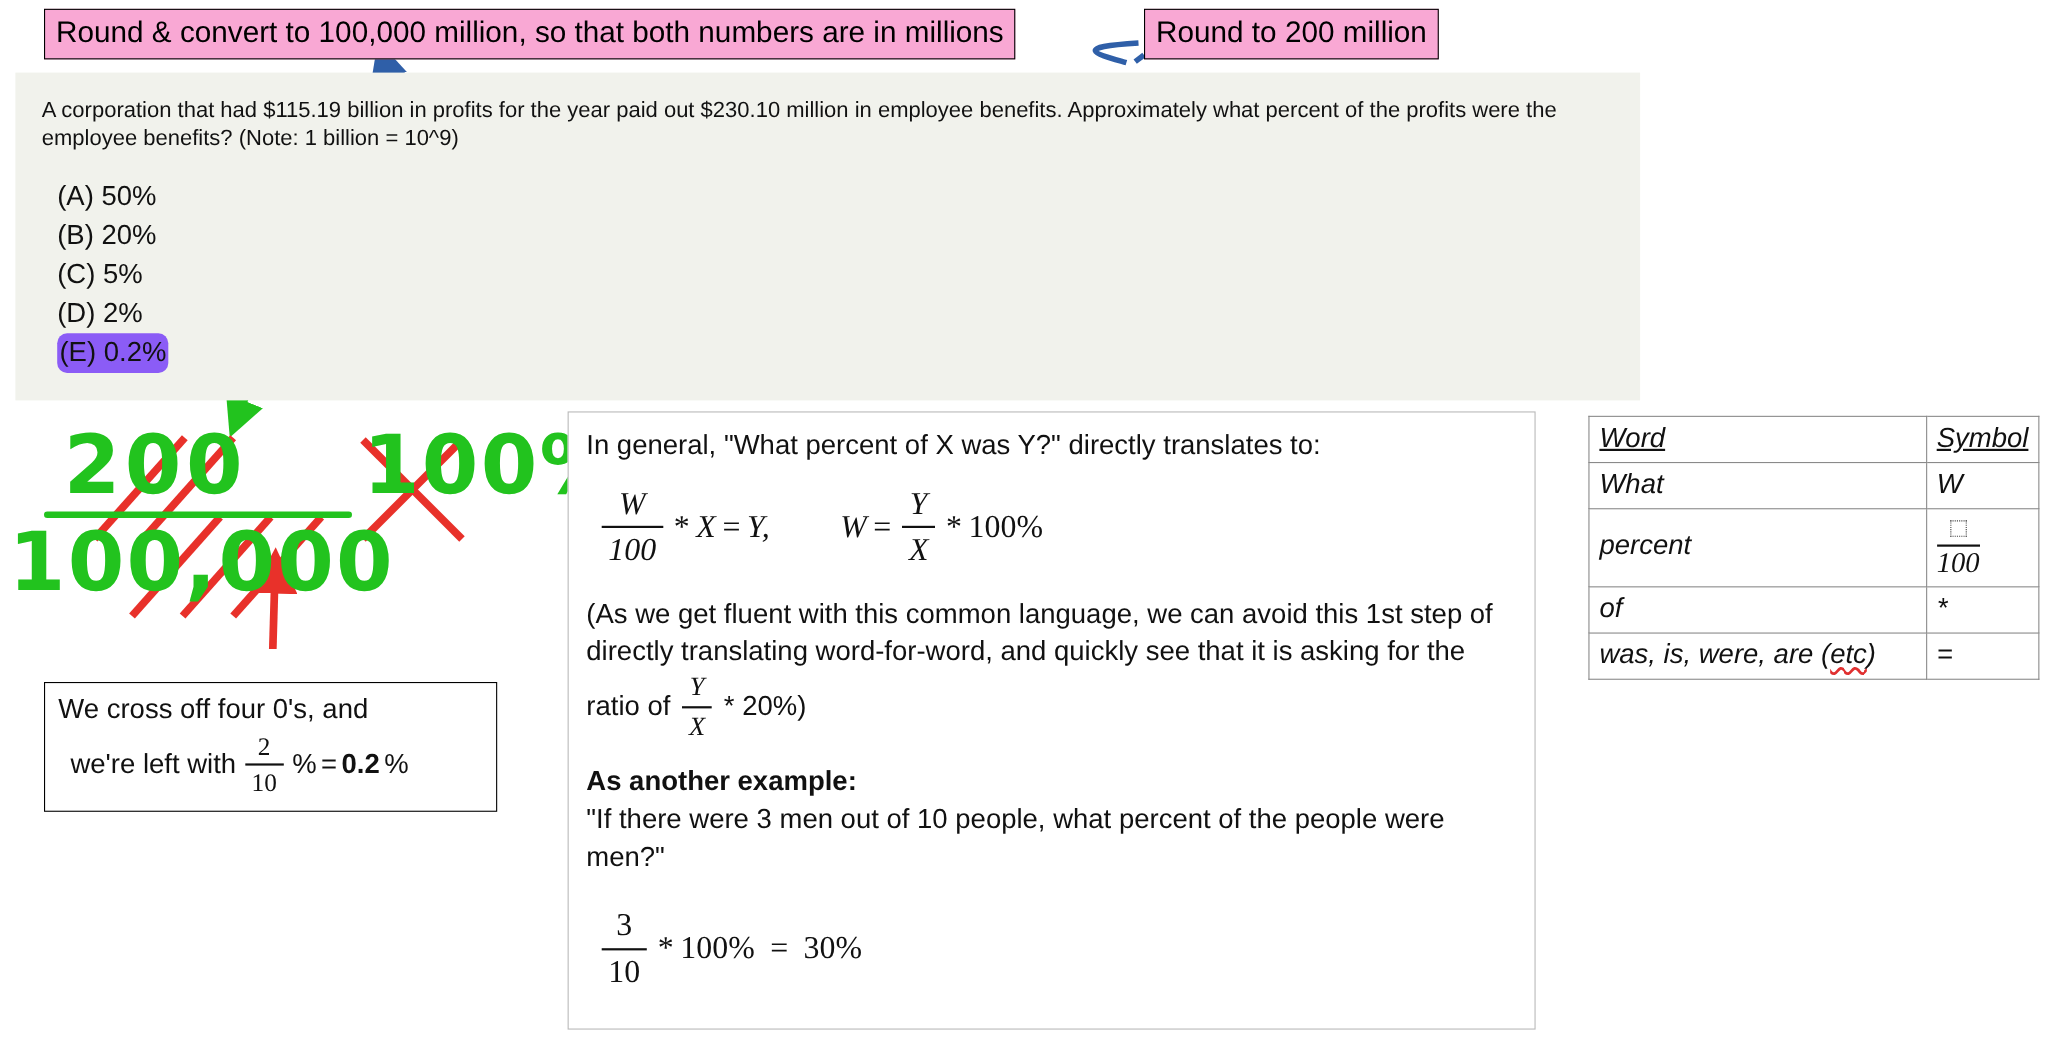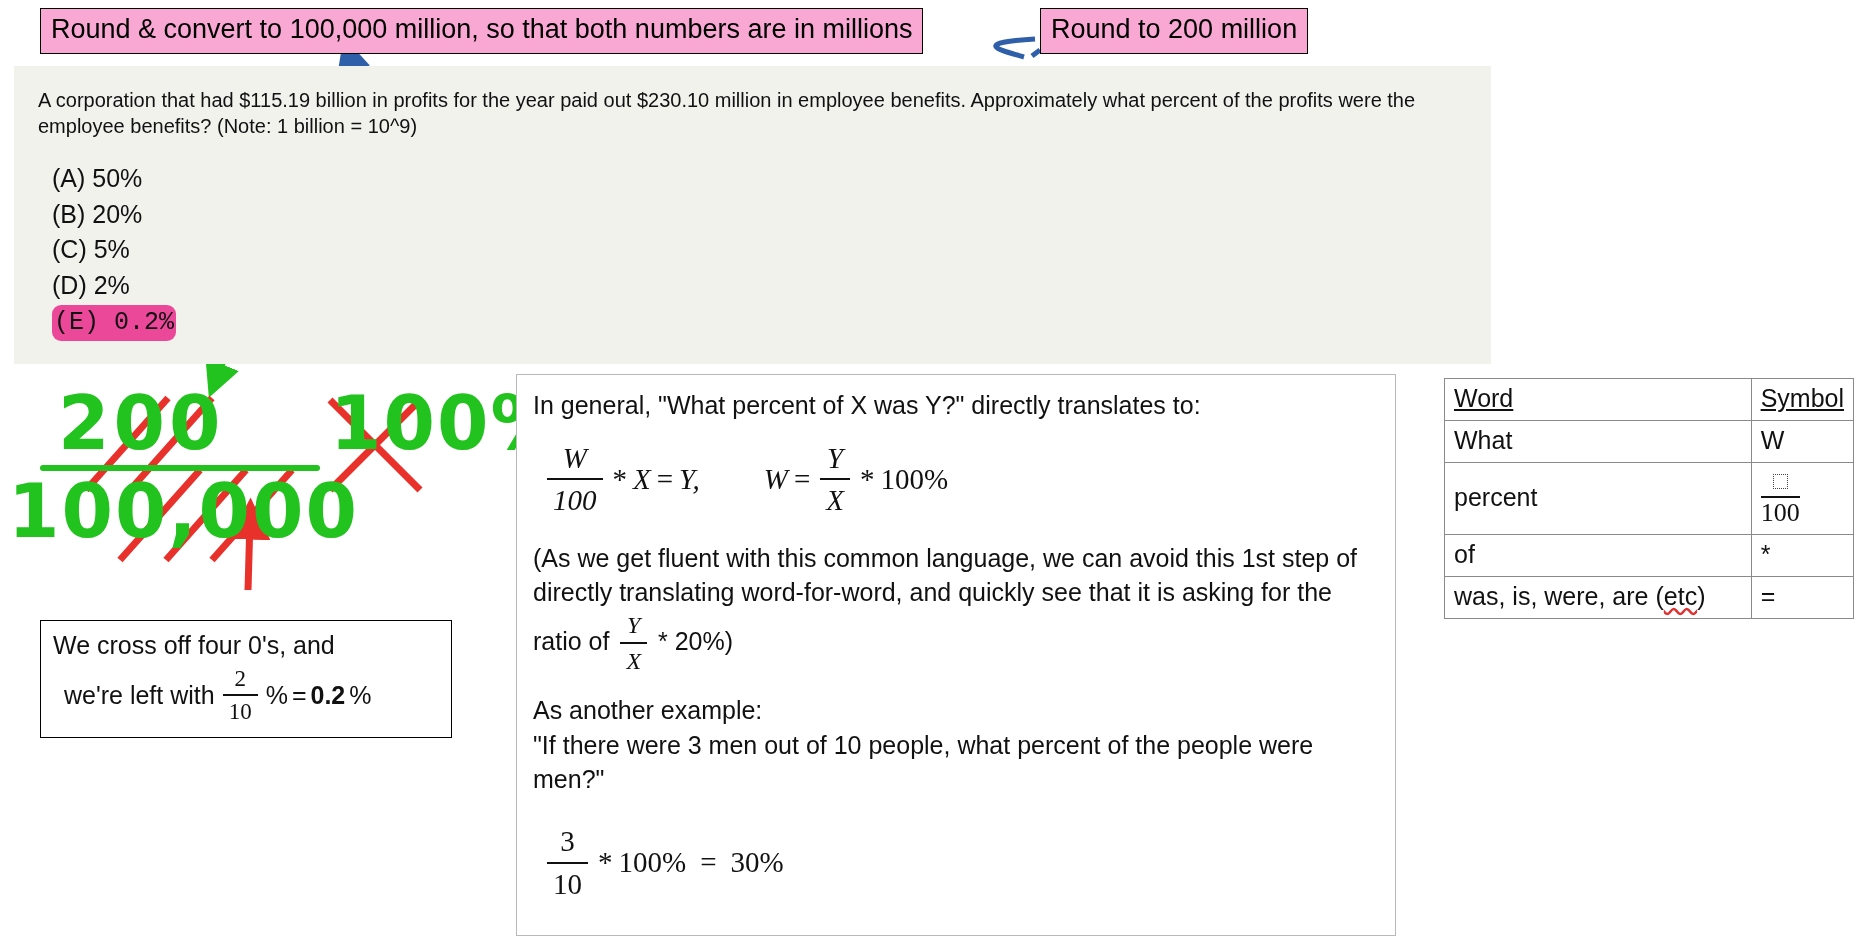--- a/index.html
+++ b/index.html
@@ -38,25 +38,24 @@
     line-height: 1.28;
     padding: 22px 24px 0 24px;
   }
   .choices {
     font-size: 25px;
     color: #111;
     line-height: 1.42;
     padding: 22px 0 0 38px;
   }
   .choice-hl {
-    background: #ec4899;
+    background: #8b5cf6;
     display: inline-block;
     padding: 0 2px;
     border-radius: 9px;
-    font-family: Liberation Mono, monospace;
   }
 
   
   .explain {
     border: 1px solid #b9b9b9;
     background: #fff;
     font-size: 25px;
     color: #111;
     line-height: 1.34;
     padding: 14px 16px 18px 16px;
@@ -87,20 +86,21 @@
   .wstable {
     border-collapse: collapse;
     font-size: 25px;
     color: #111;
     background: #fff;
   }
   .wstable td {
     border: 1px solid #8a8a8a;
     padding: 5px 9px 7px 9px;
     vertical-align: middle;
+    font-style: italic;
   }
   .wstable td.hdr { }
   .u { text-decoration: underline; }
   .sq {
     display: inline-block;
     width: 13px;
     height: 13px;
     border: 1px dotted #444;
     margin-bottom: 2px;
   }
@@ -255,21 +255,21 @@
 
   <p>
     <span>(As we get fluent with this common language, we can avoid this 1st step of directly translating word-for-word, and quickly see that it is asking for the ratio of</span>
     <span class="frac" style="font-family:'Liberation Serif',serif; font-style:italic; font-size:24px;">
       <span class="num">Y</span>
       <span class="den">X</span>
     </span>
     <span>* 20%)</span>
   </p>
 
-  <p style="margin-bottom:2px;">As another example:</p>
+  <p style="margin-bottom:2px;font-weight:bold;">As another example:</p>
   <p>"If there were 3 men out of 10 people, what percent of the people were men?"</p>
 
   <div class="mathline" style="margin-top:26px;">
     <span class="frac nonit">
       <span class="num">3</span>
       <span class="den">10</span>
     </span>
     <span class="nonit">*</span>
     <span class="nonit">100%</span>
     <span class="nonit" style="margin-left:8px;">=</span>

